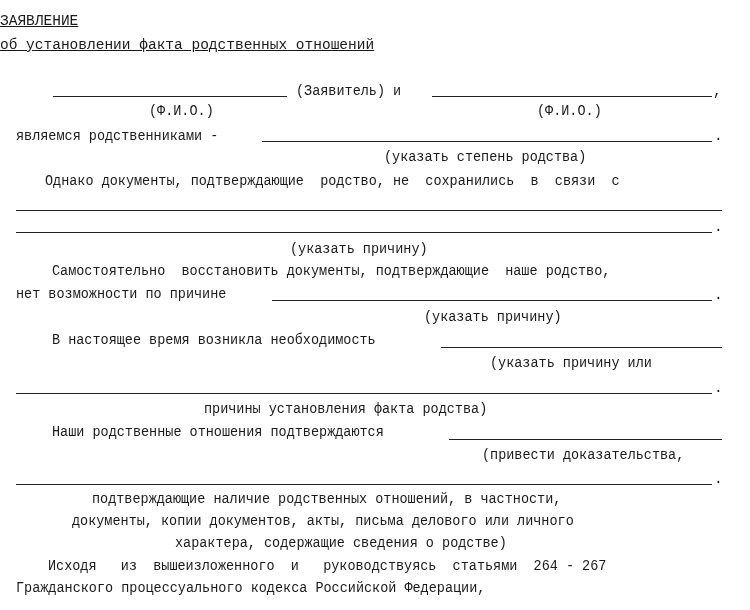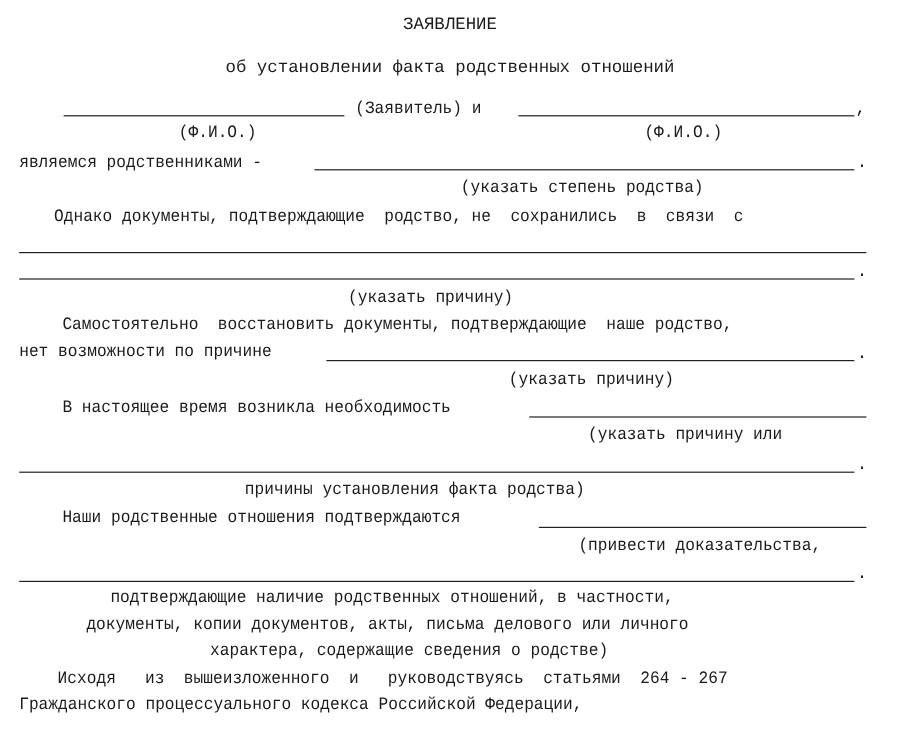--- a/index.html
+++ b/index.html
@@ -1,30 +1,30 @@
 <!DOCTYPE html>
 <html><head>
 <meta charset="utf-8">
 <style>
   html, body { margin:0; padding:0; background:#ffffff; }
   body { width:750px; height:610px; position:relative; overflow:hidden;
          font-family:"Liberation Mono", "DejaVu Sans Mono", monospace;
          font-size:14.5px; color:#1a1a1a; }
   .t { position:absolute; white-space:pre; line-height:18px; transform:scaleX(0.93); transform-origin:left top; }
-  .c { position:absolute; white-space:pre; line-height:18px; text-align:center; }
+  .c { position:absolute; white-space:pre; line-height:18px; text-align:left;text-decoration:underline; }
   .ln { position:absolute; height:0; border-bottom:1.3px solid #222; }
   .dot { position:absolute; white-space:pre; line-height:18px; }
 </style>
 </head>
 <body>
 
 <div>
 
   <div class="c" style="left:0;width:750px;top:12px;">ЗАЯВЛЕНИЕ</div>
-  <div class="c" style="left:0;width:750px;top:48px;">об установлении факта родственных отношений</div>
+  <div class="c" style="left:0;width:750px;top:36px;">об установлении факта родственных отношений</div>
 
   <div class="ln" style="left:53px;top:96px;width:234px;"></div>
   <div class="t" style="left:296px;top:82px;">(Заявитель) и</div>
   <div class="ln" style="left:432px;top:96px;width:280px;"></div>
   <div class="dot" style="left:713px;top:82px;">,</div>
   <div class="t" style="left:149px;top:102px;">(Ф.И.О.)</div>
   <div class="t" style="left:537px;top:102px;">(Ф.И.О.)</div>
 
   <div class="t" style="left:16px;top:127px;">являемся родственниками -</div>
   <div class="ln" style="left:262px;top:141px;width:450px;"></div>

